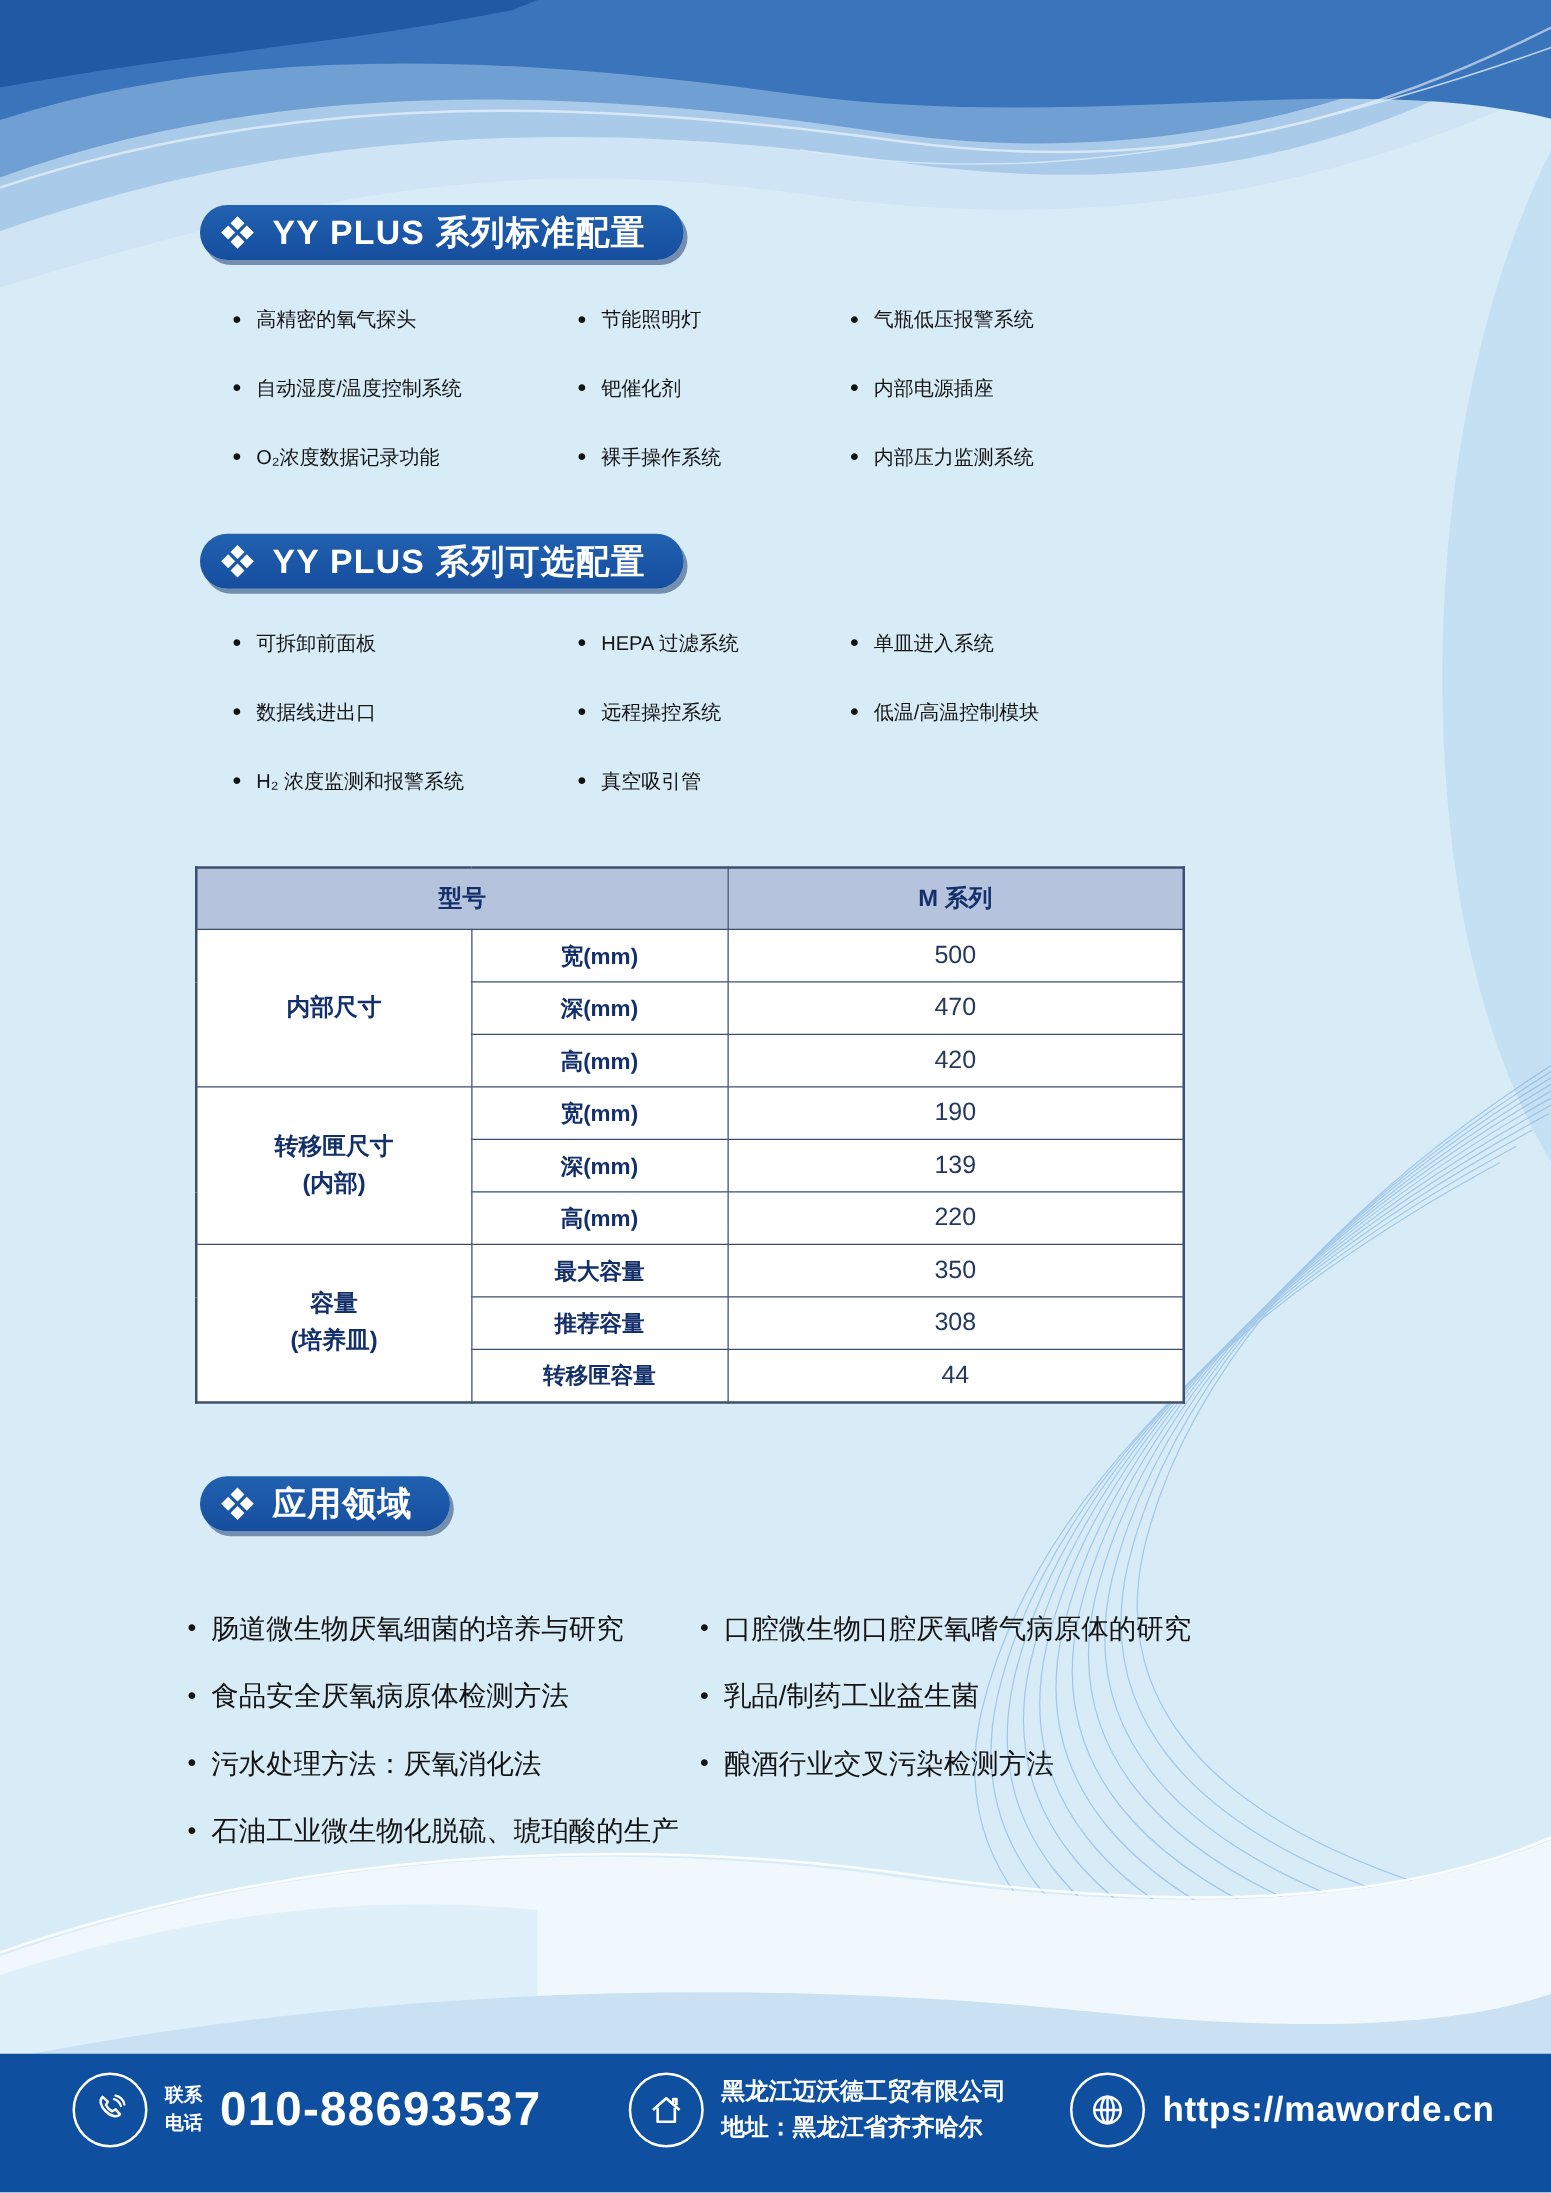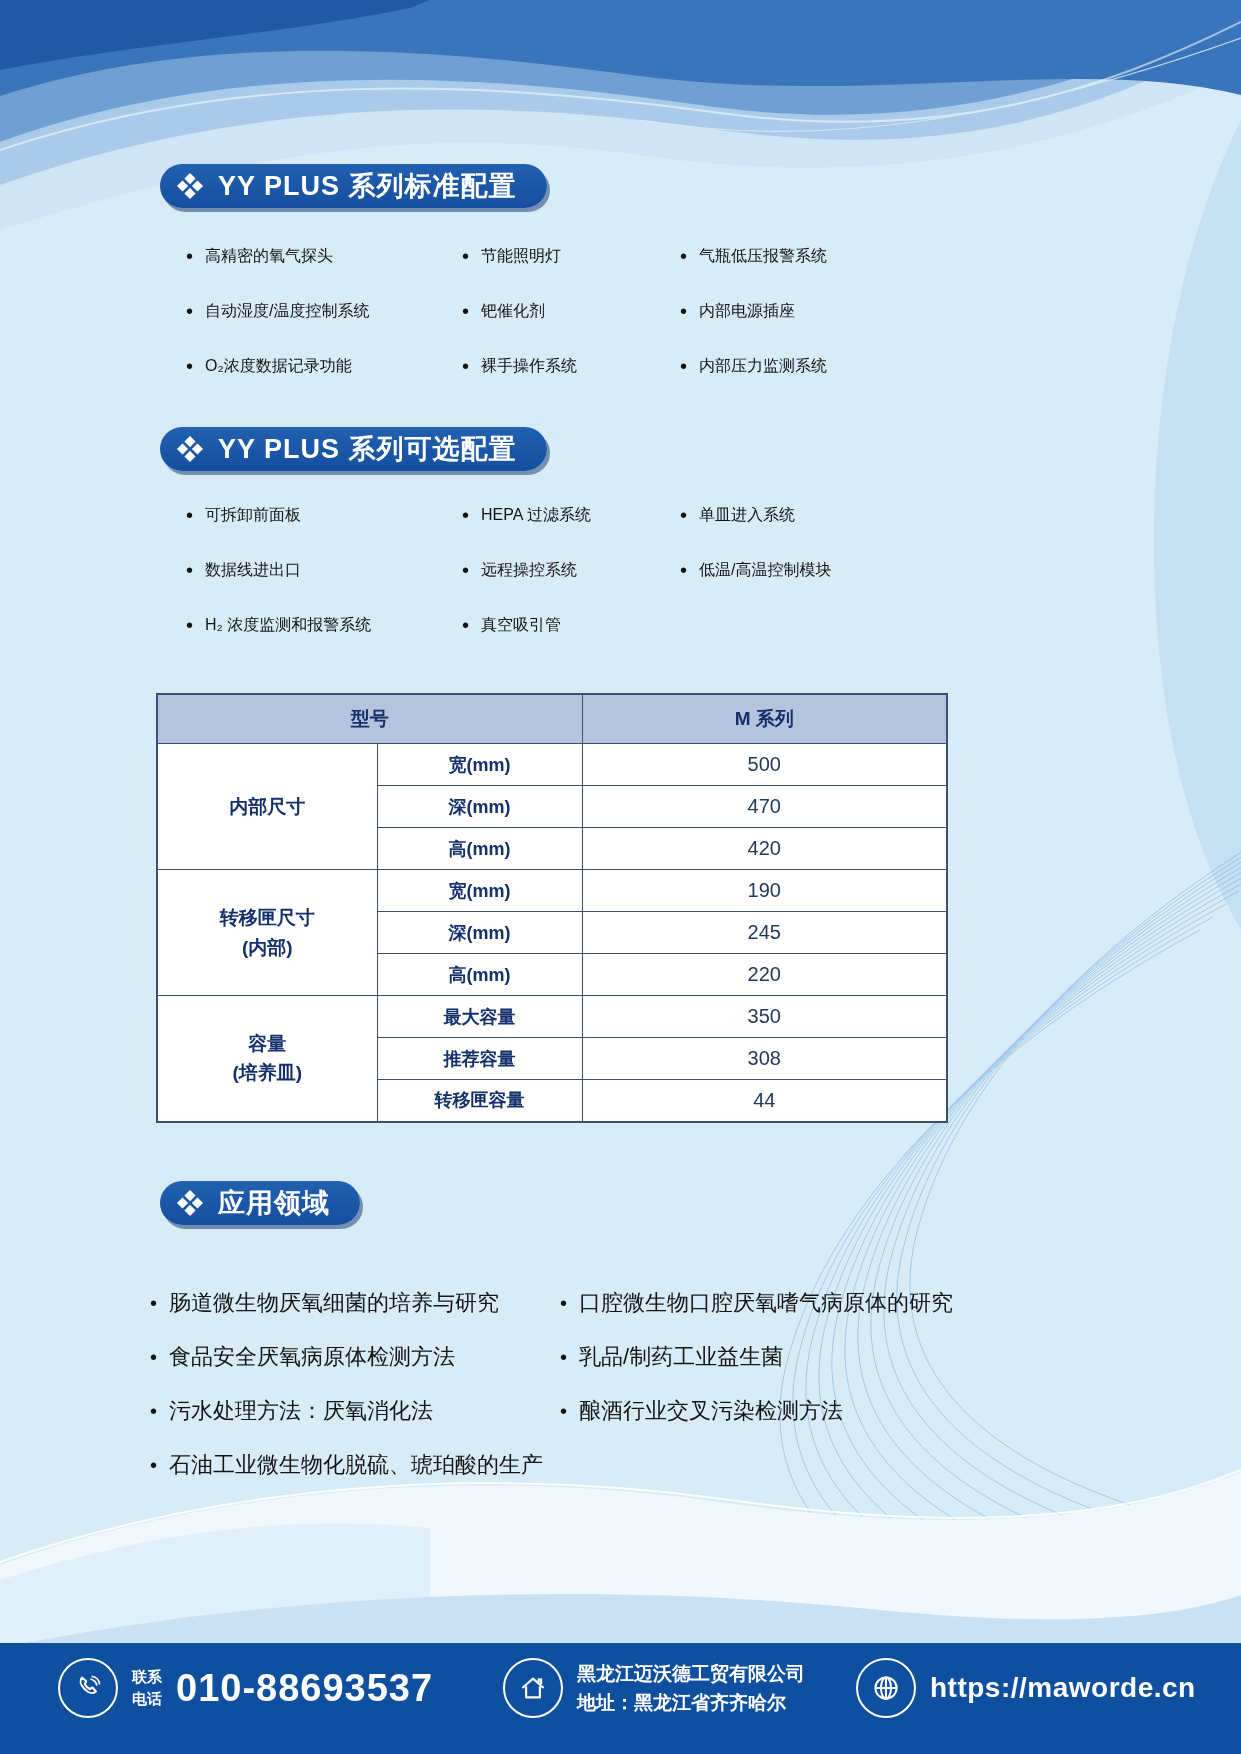--- a/index.html
+++ b/index.html
@@ -180,21 +180,21 @@
       <tr>
         <td class="group" rowspan="3">
           <div>转移匣尺寸</div>
           <div>(内部)</div>
         </td>
         <td class="metric">宽(mm)</td>
         <td class="value">190</td>
       </tr>
       <tr>
         <td class="metric">深(mm)</td>
-        <td class="value">245</td>
+        <td class="value">139</td>
       </tr>
       <tr>
         <td class="metric">高(mm)</td>
         <td class="value">220</td>
       </tr>
       <tr>
         <td class="group" rowspan="3">
           <div>容量</div>
           <div>(培养皿)</div>
         </td>

